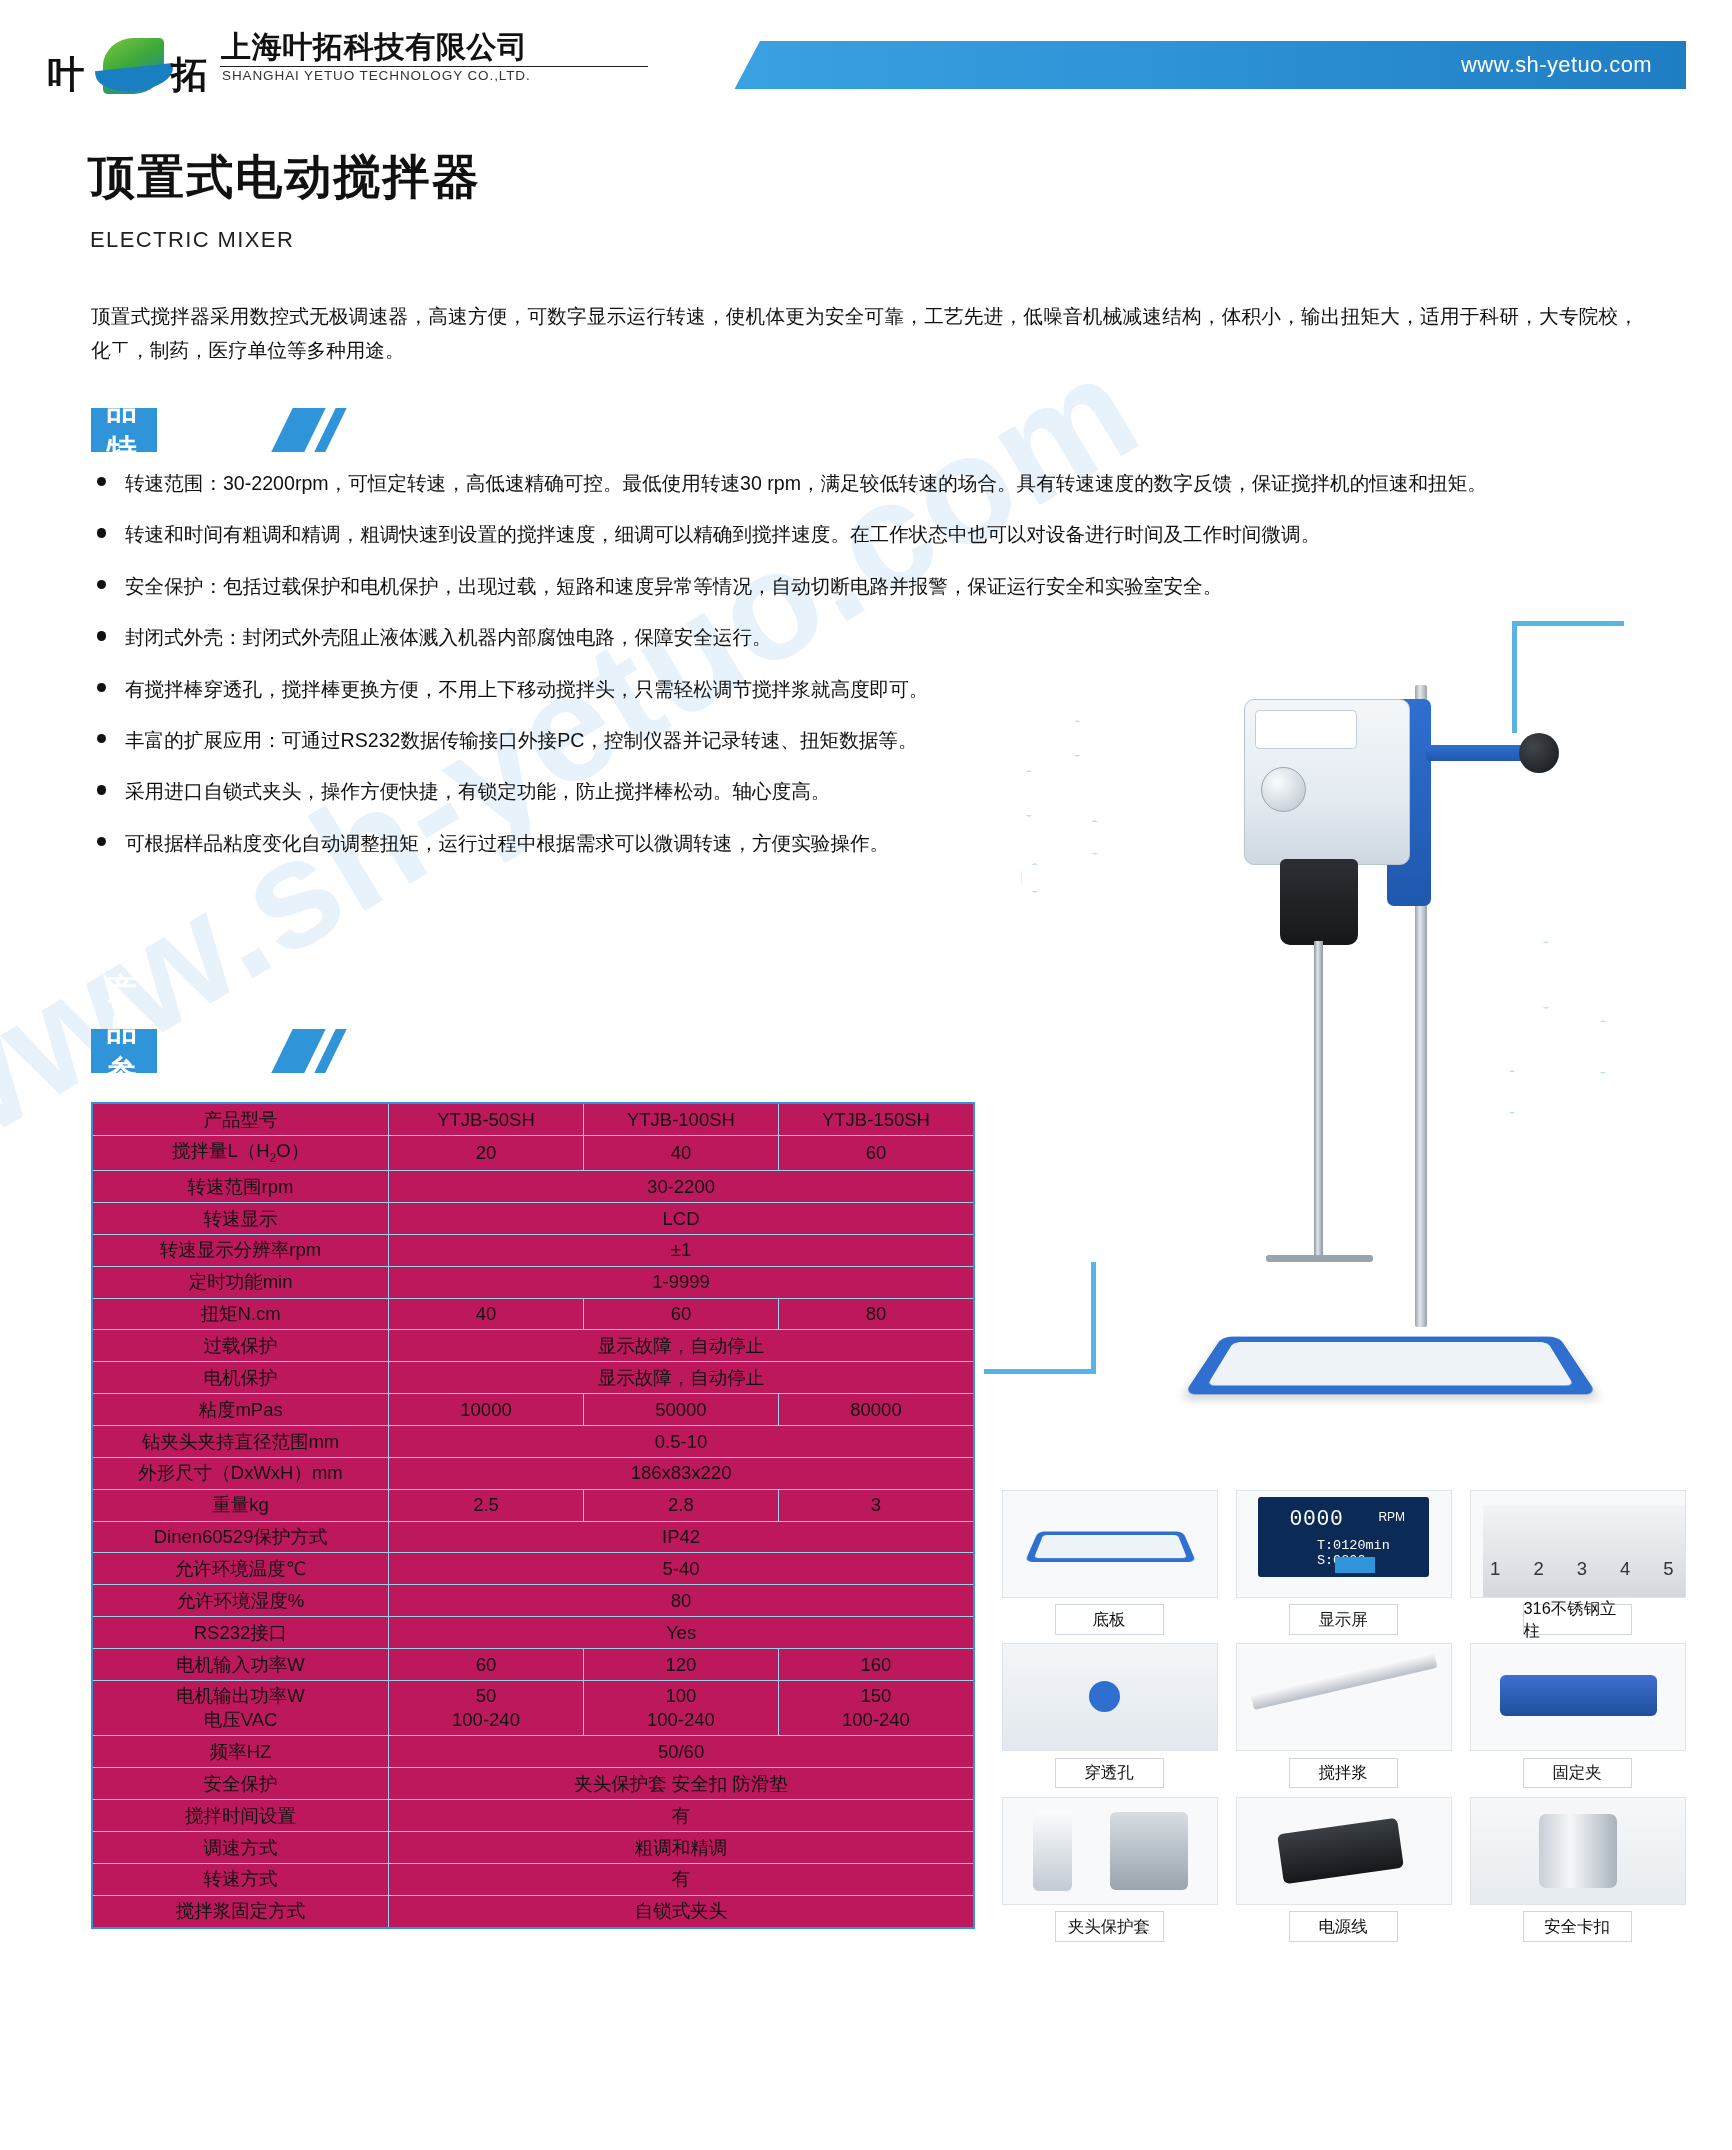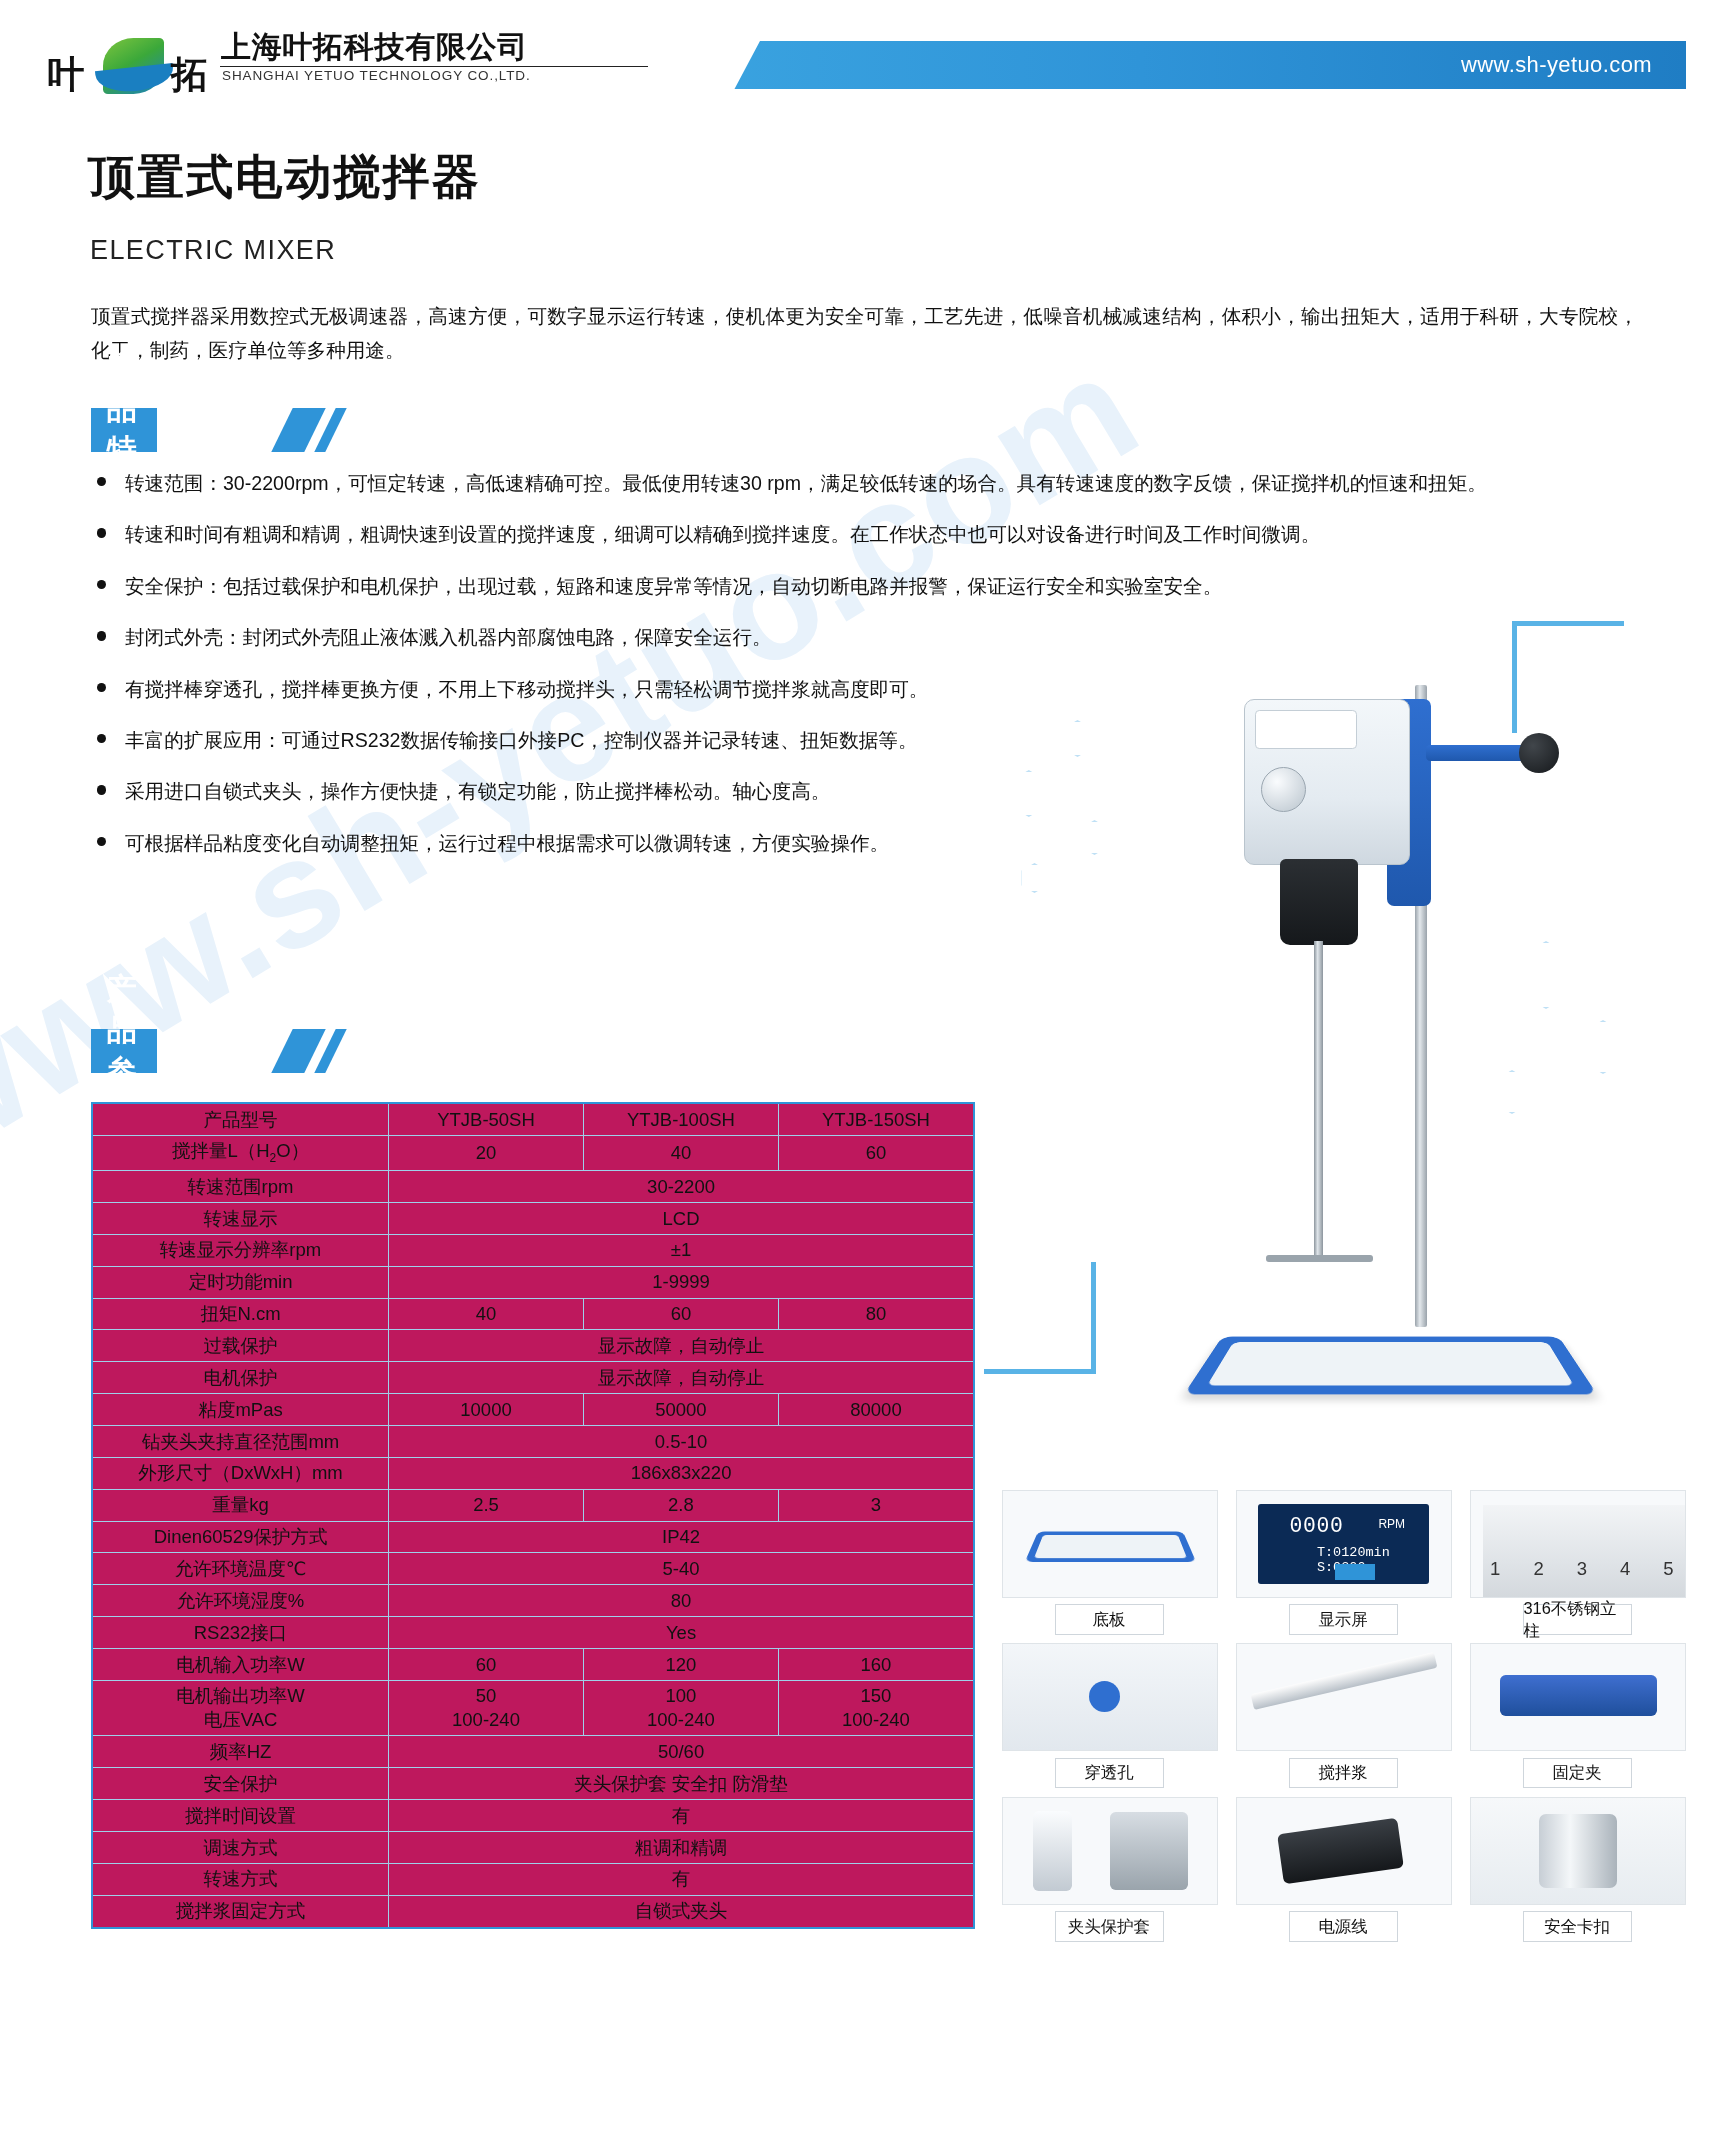--- a/index.html
+++ b/index.html
@@ -72,22 +72,22 @@
     position:absolute;right:34px;top:11.4px;
     font-size:22px;color:#ffffff;letter-spacing:0.4px;
   }
 
   
   .title-cn{
     position:absolute;left:88px;top:146px;
     font-size:47px;font-weight:bold;color:#111;letter-spacing:2.1px;
   }
   .title-en{
-    position:absolute;left:90px;top:235px;
-    font-size:27px;color:#222;letter-spacing:1.4px;
+    position:absolute;left:90px;top:227px;
+    font-size:22px;color:#222;letter-spacing:1.4px;
   }
   .intro{
     position:absolute;left:91px;top:299px;width:1547px;
     font-size:19.6px;line-height:1.75;color:#111;text-align:justify;
   }
 
   
   .sec{position:absolute;height:44px;}
   .sec .box{
     position:absolute;left:0;top:0;height:44px;
@@ -216,21 +216,21 @@
   .thumb-img{
     width:214px;height:106px;border:0.7px solid #dfe4e8;background:#f7f9fb;
     position:relative;overflow:hidden;
   }
   .thumb-cap{
     margin:6.4px auto 0;width:107px;height:28.5px;
     border:0.7px solid #cfd6dc;background:#fff;
     font-size:16.4px;color:#111;display:flex;align-items:center;justify-content:center;
   }
   .lcd{
-    position:absolute;left:21.4px;top:13px;width:171px;height:80px;
+    position:absolute;left:21.4px;top:6px;width:171px;height:80px;
     background:#0b2a55;border-radius:2.9px;color:#fff;
   }
   .lcd .big{position:absolute;left:31px;top:10px;font-size:21.4px;letter-spacing:0.7px;font-family:"Liberation Mono",monospace;}
   .lcd .rpm{position:absolute;left:120px;top:13px;font-size:12px;}
   .lcd .row2{position:absolute;left:18.5px;top:41px;font-size:13.5px;font-family:"Liberation Mono",monospace;margin-left:40px;}
   .lcd .btn{position:absolute;left:77px;top:60px;width:40px;height:15.7px;background:#2f94d8;}
   .ruler{
     position:absolute;left:0;top:14px;width:214px;height:106px;
     background:linear-gradient(180deg,#f2f4f6 0%,#dfe3e7 55%,#cfd4d9 100%);
     margin-left:12px;

